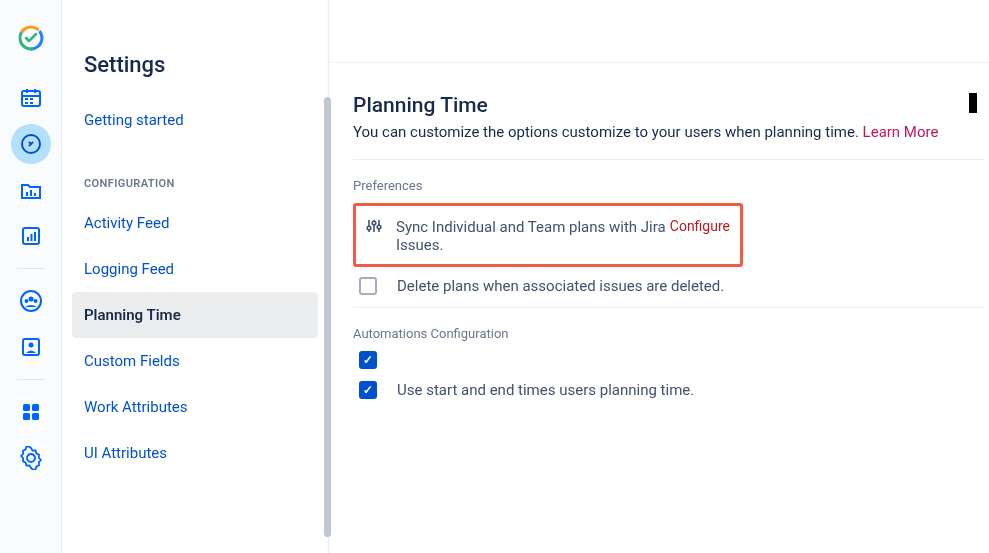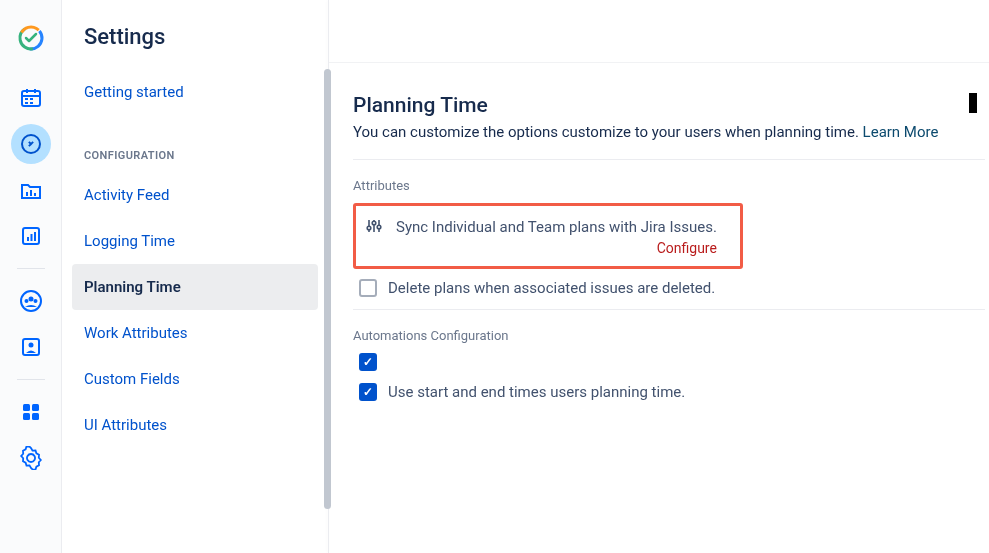--- a/index.html
+++ b/index.html
@@ -34,21 +34,21 @@
   .rail .divider { width: 28px; height: 1px; background: #e1e4ea; margin: 6px 0; }
   .rail svg { display: block; }
 
   
   .settings-col {
     width: 266px;
     display: flex;
     flex-direction: column;
     position: relative;
   }
-  .settings-header { padding: 24px 24px 20px 22px; }
+  .settings-header { padding: 24px 24px 20px 22px; margin-top: 28px; }
   .settings-title { font-size: 22px; font-weight: 500; color: #172b4d; }
   .settings-scroll {
     flex: 1;
     position: relative;
   }
   .settings-list { padding: 0 10px 0 10px; }
   .settings-item {
     padding: 14px 12px;
     font-size: 15px;
     color: #0052cc;
@@ -89,44 +89,44 @@
   
   .content {
     flex: 1;
     padding: 30px 0 0 24px;
     margin-top: 62px;
     border-top: 1px solid #f1f2f4;
     position: relative;
   }
   .panel-title { font-size: 21px; font-weight: 500; color: #172b4d; margin-bottom: 6px; }
   .panel-sub { font-size: 15px; color: #172b4d; margin-bottom: 18px; }
-  .panel-sub a { color: #0c4a6e; text-decoration: none; }
+  .panel-sub a { color: #be185d; text-decoration: none; }
   .hr { height: 1px; background: #ebecf0; margin: 0 4px 18px 0; }
 
   .section-label {
     font-size: 13px;
     color: #6b778c;
     margin-bottom: 10px;
   }
 
   .highlight-box {
     border: 3px solid #f25c46;
     border-radius: 3px;
     padding: 12px 10px 10px 10px;
     margin-bottom: 10px;
     width: 390px;
     display: inline-block;
   }
   .sync-row { display: flex; align-items: flex-start; gap: 14px; }
-  .sync-text-col { display: flex; flex-direction: column; gap: 4px; align-items: flex-end; }
+  .sync-text-col { display: flex; flex-direction: row; gap: 4px; }
   .sync-text { font-size: 15px; color: #42526e; }
   .configure { font-size: 14px; color: #b91c1c; cursor: pointer; }
 
   .check-row {
-    display: flex; align-items: center; gap: 11px;
+    display: flex; align-items: center; gap: 20px;
     margin-bottom: 12px;
     padding-left: 6px;
     text-align: center;
   }
   .check-row .label { font-size: 15px; color: #42526e; }
   .check-box {
     width: 18px; height: 18px; border-radius: 3px;
     display: flex; align-items: center; justify-content: center;
     flex-shrink: 0;
   }
@@ -228,40 +228,40 @@
 
   <div class="settings-col">
     <div class="settings-header">
       <div class="settings-title">Settings</div>
     </div>
     <div class="settings-scroll">
       <div class="settings-list">
         <div class="settings-item">Getting started</div>
         <div class="settings-group-label">CONFIGURATION</div>
         <div class="settings-item">Activity Feed</div>
-        <div class="settings-item">Logging Time</div>
+        <div class="settings-item">Logging Feed</div>
         <div class="settings-item active">Planning Time</div>
+        <div class="settings-item">Custom Fields</div>
         <div class="settings-item">Work Attributes</div>
-        <div class="settings-item">Custom Fields</div>
         <div class="settings-item">UI Attributes</div>
       </div>
       <div class="settings-scrollbar"></div>
     </div>
   </div>
 
   <div class="content-border"></div>
 
   <div class="content">
     <div class="panel-title">Planning Time</div>
     <div class="panel-sub">
       <span>You can customize the options customize to your users when planning time. </span><a href="#">Learn More</a>
     </div>
     <div class="hr"></div>
 
-    <div class="section-label">Attributes</div>
+    <div class="section-label">Preferences</div>
 
     <div class="highlight-box">
       <div class="sync-row">
         <span>
           <svg width="16" height="16" viewBox="0 0 16 16">
               <line x1="3" y1="2" x2="3" y2="14" stroke="#42526e" stroke-width="1.6"></line>
               <circle cx="3" cy="10" r="1.8" fill="#fff" stroke="#42526e" stroke-width="1.6"></circle>
               <line x1="8" y1="2" x2="8" y2="14" stroke="#42526e" stroke-width="1.6"></line>
               <circle cx="8" cy="5" r="1.8" fill="#fff" stroke="#42526e" stroke-width="1.6"></circle>
               <line x1="13" y1="2" x2="13" y2="14" stroke="#42526e" stroke-width="1.6"></line>

